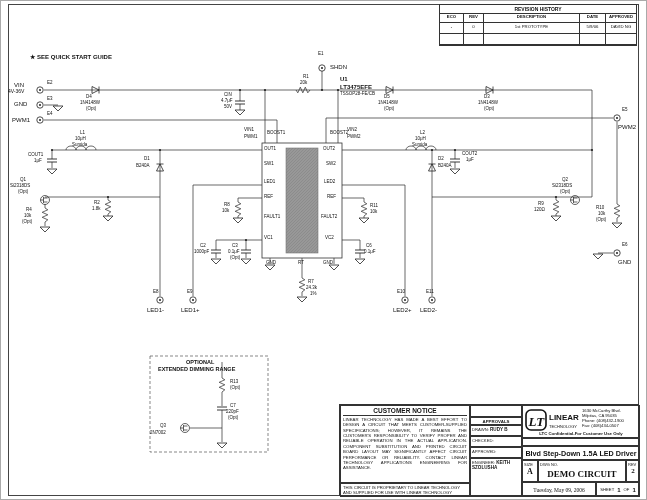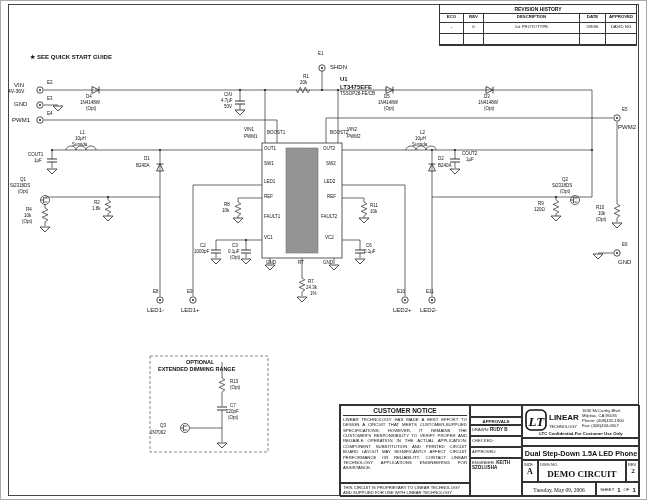--- a/index.html
+++ b/index.html
@@ -425,21 +425,21 @@
         <div>Phone: (408)432-1900</div>
         <div>Fax: (408)434-0507</div>
       </div>
       <div class="conf">LTC Confidential-For Customer Use Only</div>
     </div>
 
     <div class="c titlerow">
       
       
     </div>
-    <div class="c maintitle">Dual Step-Down 1.5A LED Phone</div>
+    <div class="c maintitle">Blvd Step-Down 1.5A LED Driver</div>
 
     <div class="c size">
       <div class="celllab">SIZE</div>
       <div class="bigval">A</div>
     </div>
     <div class="c dwg">
       <div class="celllab">DWG NO.</div>
       <div class="dwgval">DEMO CIRCUIT 923A</div>
     </div>
     <div class="c revc">

